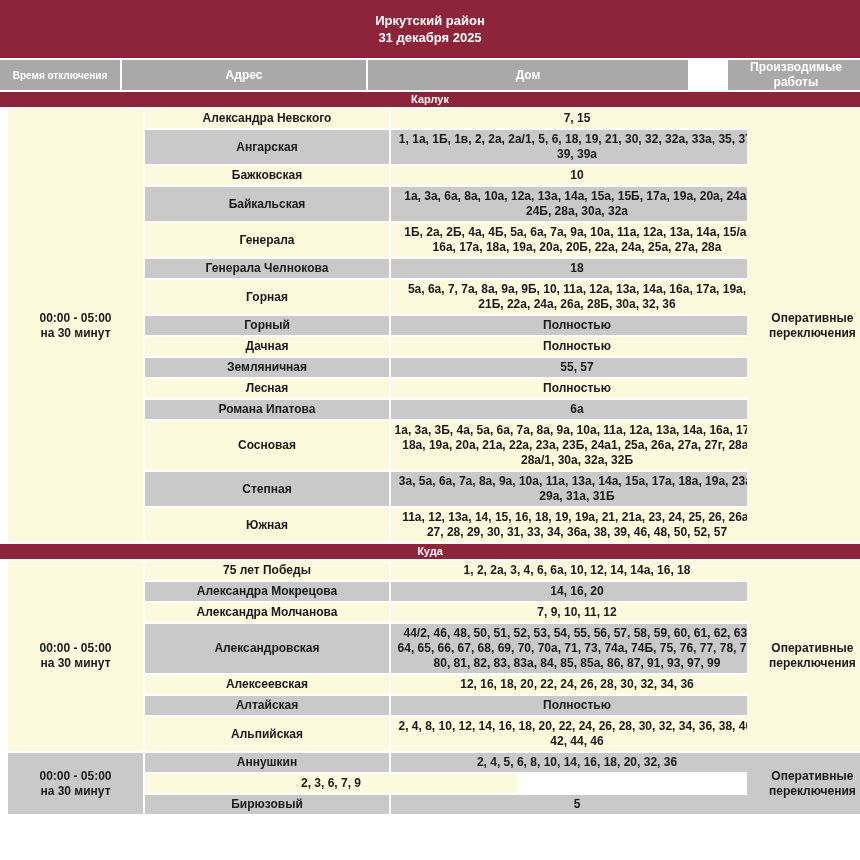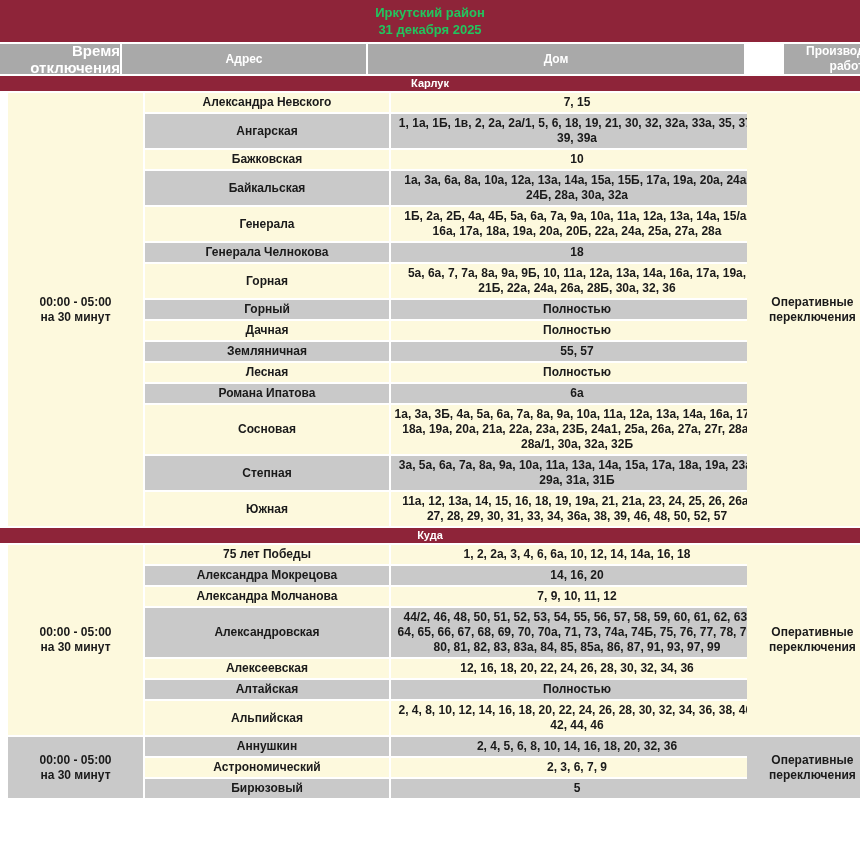--- a/index.html
+++ b/index.html
@@ -6,44 +6,44 @@
   html, body { margin: 0; padding: 0; }
   body {
     width: 860px;
     background: #ffffff;
     font-family: "Liberation Sans", sans-serif;
     font-weight: 700;
     color: #1a1a1a;
   }
   .titlebar {
     background: #8e2439;
-    color: #22c55e;
+    color: #ffffff;
     text-align: center;
     font-size: 13px;
     line-height: 17px;
-    padding: 4px 0;
+    padding: 12px 0;
   }
   .colhead {
     display: flex;
     gap: 2px;
     margin-top: 2px;
     height: 30px;
   }
   .ch {
     background: #a9a9a9;
     color: #ffffff;
-    font-size: 15px;
-    display: flex;
-    align-items: center;
-    justify-content: center;
-    text-align: right;
+    font-size: 10px;
+    display: flex;
+    align-items: center;
+    justify-content: center;
+    text-align: center;
   }
   .ch.time  { width: 120px; flex: none; }
   .ch.addr  { width: 244px; flex: none; }
-  .ch.house { width: 376px; flex: none; }
+  .ch.house { width: 320px; flex: none; }
   .ch.works { flex: 1; }
   .section-band {
     margin-top: 2px;
     background: #8e2439;
     color: #ffffff;
     text-align: center;
     font-size: 11px;
     line-height: 15px;
   }
   .group {
@@ -220,21 +220,20 @@
     </div>
     <div class="group">
       <div class="time-cell grey">00:00 - 05:00
 на 30 минут</div>
       <div class="rows">
         <div class="row">
           <div class="addr grey">Аннушкин</div>
           <div class="house grey">2, 4, 5, 6, 8, 10, 14, 16, 18, 20, 32, 36</div>
         </div>
         <div class="row">
-          <div class="addr cream">Астрономический</div>
           <div class="house cream">2, 3, 6, 7, 9</div>
         </div>
         <div class="row">
           <div class="addr grey">Бирюзовый</div>
           <div class="house grey">5</div>
         </div>
       </div>
       <div class="works grey">Оперативные переключения</div>
     </div>
   </div>

